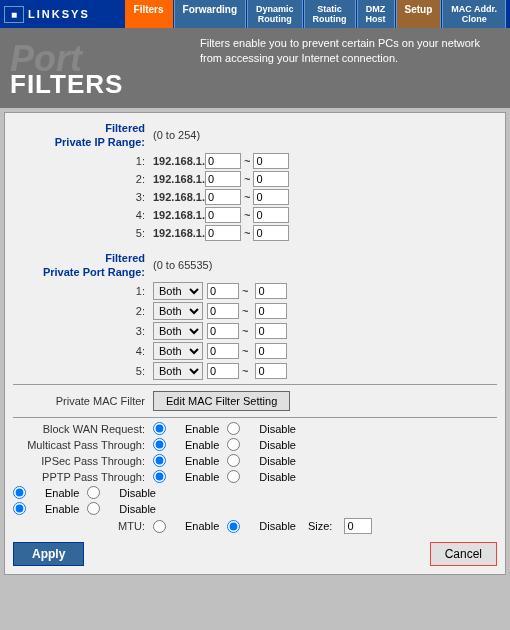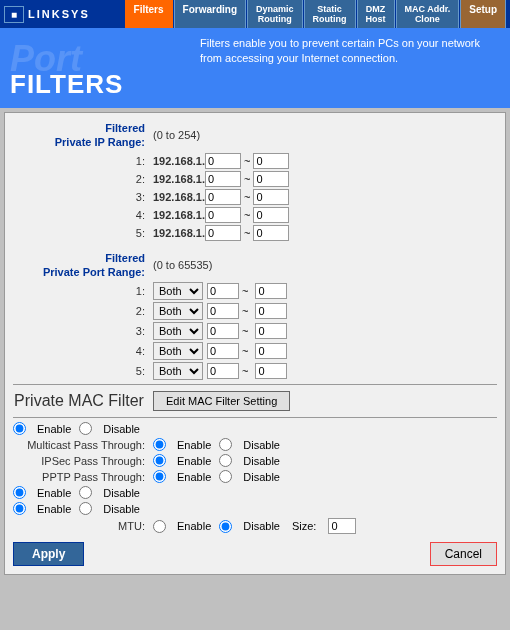--- a/index.html
+++ b/index.html
@@ -58,21 +58,21 @@
     .nav-tab.active {
       background: #ff6600;
       color: #ffffff;
       border-color: #ff6600;
     }
     .nav-tab.setup {
       background: #996633;
     }
     
     .title-area {
-      background: #3b82f6;
+      background: #737373;
       display: flex;
       align-items: center;
       padding: 6px 10px;
       height: 80px;
       position: relative;
       overflow: hidden;
     }
     .title-logo {
       font-size: 36px;
       font-weight: bold;
@@ -182,23 +182,23 @@
       margin-left: 4px;
     }
     
     .mac-row {
       display: flex;
       align-items: center;
       margin: 6px 0;
     }
     .mac-label {
       width: 140px;
-      text-align: center;
+      text-align: right;
       padding-right: 8px;
-      font-size: 16px;
+      font-size: 11px;
       color: #333;
     }
     .mac-button {
       padding: 3px 12px;
       font-size: 11px;
       background: #e0e0e0;
       border: 1px solid #666;
       cursor: pointer;
     }
     
@@ -215,21 +215,21 @@
       color: #333;
     }
     .radio-options {
       display: flex;
       align-items: center;
       gap: 8px;
     }
     .radio-option {
       display: flex;
       align-items: center;
-      gap: 11px;
+      gap: 19px;
       font-size: 11px;
     }
     input[type="radio"] {
       margin: 0;
       cursor: pointer;
     }
     
     .mtu-input {
       width: 28px;
       border: 1px solid #999;
@@ -272,22 +272,22 @@
   <div class="logo-area">
     <div class="linksys-box">■</div>
     <span class="linksys-text">LINKSYS</span>
   </div>
   <div class="nav-tabs">
     <div class="nav-tab active">Filters</div>
     <div class="nav-tab">Forwarding</div>
     <div class="nav-tab" style="font-size:9px;">Dynamic<br>Routing</div>
     <div class="nav-tab" style="font-size:9px;">Static<br>Routing</div>
     <div class="nav-tab" style="font-size:9px;">DMZ<br>Host</div>
+    <div class="nav-tab setup">Setup</div>
     <div class="nav-tab" style="font-size:9px;">MAC Addr.<br>Clone</div>
-    <div class="nav-tab setup">Setup</div>
   </div>
 </div>
 
 <div class="title-area">
   <div class="title-logo">Port</div>
   <div class="filters-title">FILTERS</div>
   <div class="title-desc">Filters enable you to prevent certain PCs on your network from accessing your Internet connection.</div>
 </div>
 
 <div class="main-content">
@@ -389,20 +389,21 @@
   <div class="divider-line"></div>
 
   <div class="mac-row">
     <div class="mac-label">Private MAC Filter</div>
     <button class="mac-button">Edit MAC Filter Setting</button>
   </div>
 
   <div class="divider-line"></div>
 
   <div class="radio-row">
+    <div class="radio-label">Block WAN Request:</div>
     <div class="radio-options">
       <label class="radio-option">
         <input type="radio" name="block_wan" checked="" style="">
         <span>Enable</span>
       </label>
       <label class="radio-option">
         <input type="radio" name="block_wan" style="">
         <span>Disable</span>
       </label>
     </div>

